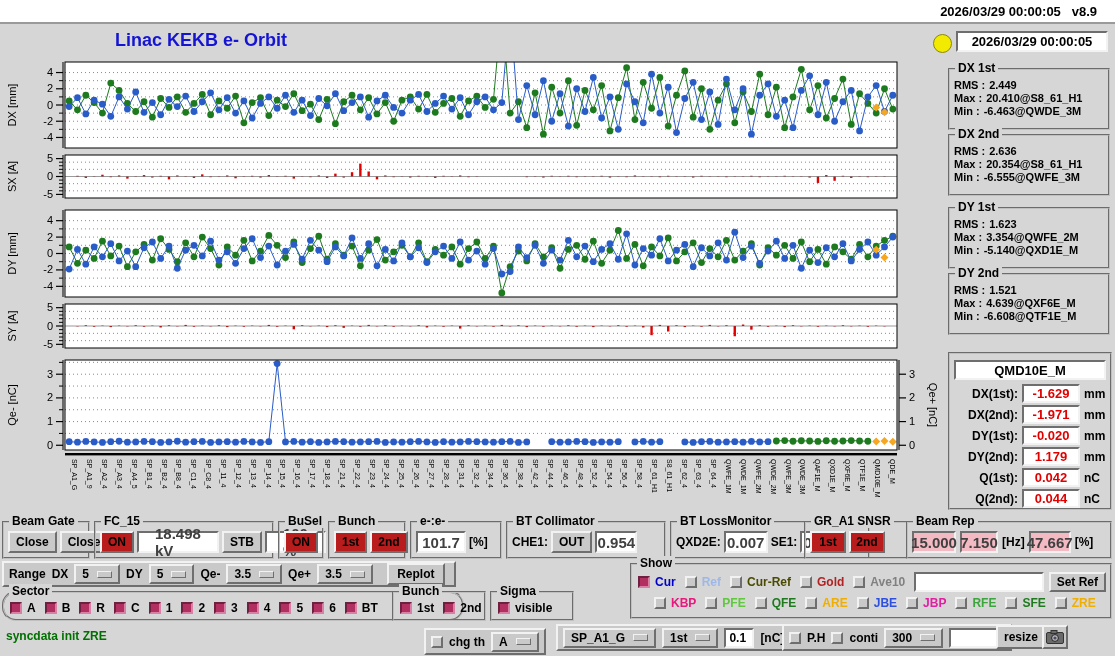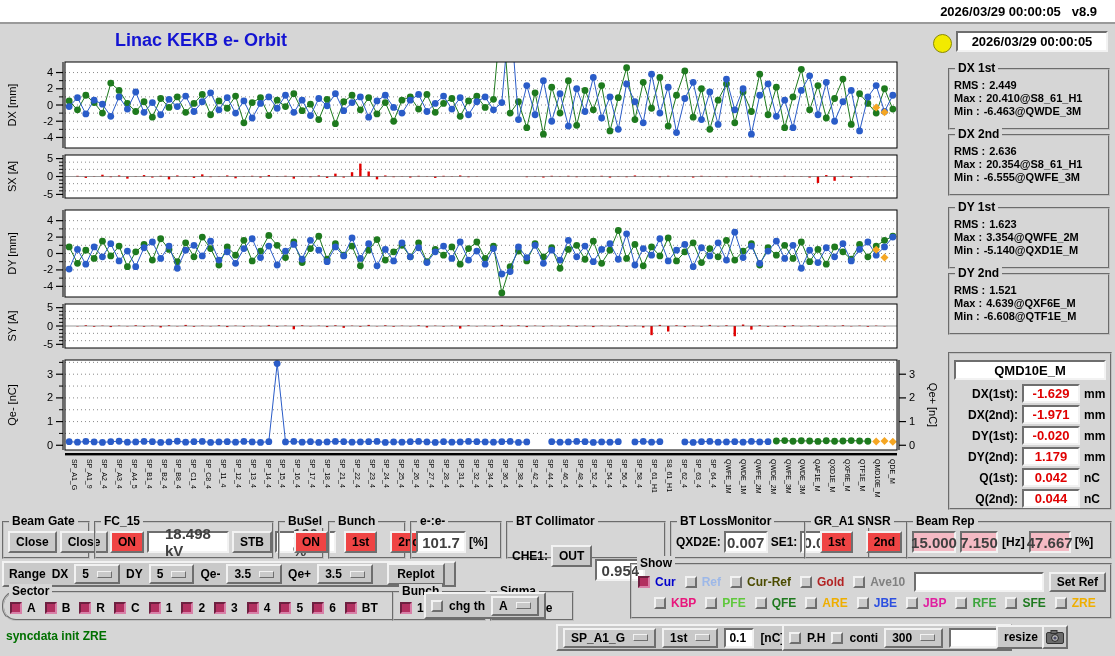--- a/index.html
+++ b/index.html
@@ -12,21 +12,21 @@
   #chart-svg{position:absolute;left:0;top:55px;}
   svg text{font-family:"Liberation Sans",sans-serif;}
 
   
   .raised{background:#c9c9c9;border-top:2px solid #f2f2f2;border-left:2px solid #f2f2f2;
     border-bottom:2px solid #6e6e6e;border-right:2px solid #6e6e6e;box-sizing:border-box;}
   .sunken{background:#ffffff;border-top:2px solid #6e6e6e;border-left:2px solid #6e6e6e;
     border-bottom:2px solid #f2f2f2;border-right:2px solid #f2f2f2;box-sizing:border-box;}
   .btn{display:inline-flex;align-items:center;justify-content:center;font-weight:bold;font-size:12px;
     color:#000;padding:1px 6px;height:22px;}
-  .btn.green{background:#ef4444;margin-left:10px;}
+  .btn.green{background:#b91c1c;}
   .val{display:inline-flex;align-items:center;justify-content:center;font-weight:bold;font-size:15px;
     color:#404040;padding:1px 16px;height:22px;}
   .val.pink{background:#f4bac4;}
   .lbl{font-weight:bold;font-size:12px;color:#000;display:inline-flex;align-items:center;}
 
   .grp{position:absolute;border:2px groove #c0c0c0;box-sizing:border-box;}
   .gt{position:absolute;top:-9px;left:5px;background:#d6d6d6;padding:0 3px;font-weight:bold;
     font-size:12px;color:#000;white-space:nowrap;}
   .grow{display:flex;align-items:center;gap:3px;padding:8px 4px 3px 4px;}
 
@@ -1120,21 +1120,21 @@
     <div class="grow">
       <span class="val sunken" style="width:50px;">101.7</span>
       <span class="lbl">[%]</span>
     </div>
   </div>
   <div class="grp" style="left:506px;top:521px;width:160px;height:38px;">
     <span class="gt">BT Collimator</span>
     <div class="grow">
       <span class="lbl">CHE1:</span>
       <span class="btn raised">OUT</span>
-      <span class="val sunken" style="width:50px;margin-top:28px;">0.954</span>
+      <span class="val sunken" style="width:42px;">0.954</span>
     </div>
   </div>
   <div class="grp" style="left:670px;top:521px;width:200px;height:38px;">
     <span class="gt">BT LossMonitor</span>
     <div class="grow">
       <span class="lbl">QXD2E:</span>
       <span class="val sunken" style="width:44px;">0.007</span>
       <span class="lbl">SE1:</span>
       <span class="val sunken" style="width:44px;">0.007</span>
     </div>
@@ -1322,21 +1322,21 @@
     <div style="display:flex;align-items:center;padding:8px 2px 0 6px;">
         <span class="cbi">
           <span class="cb on"></span>
           <span class="cbl" style="color: rgb(0, 0, 0);">visible</span>
         </span>
       </div>
   </div>
 
   <div class="statusmsg">syncdata init ZRE</div>
 
-  <div class="tpanel raised" style="left:424px;top:592px;height:27px;">
+  <div class="tpanel raised" style="left:424px;top:628px;height:27px;">
     <span class="cb"></span>
     <span class="lbl">chg th</span>
     <span class="dd raised">
         <span>A</span>
         <span class="dash"></span>
       </span>
   </div>
 
   <div class="tpanel raised" style="left:556px;top:624px;height:27px;">
     <span class="dd raised" style="min-width:72px;">

